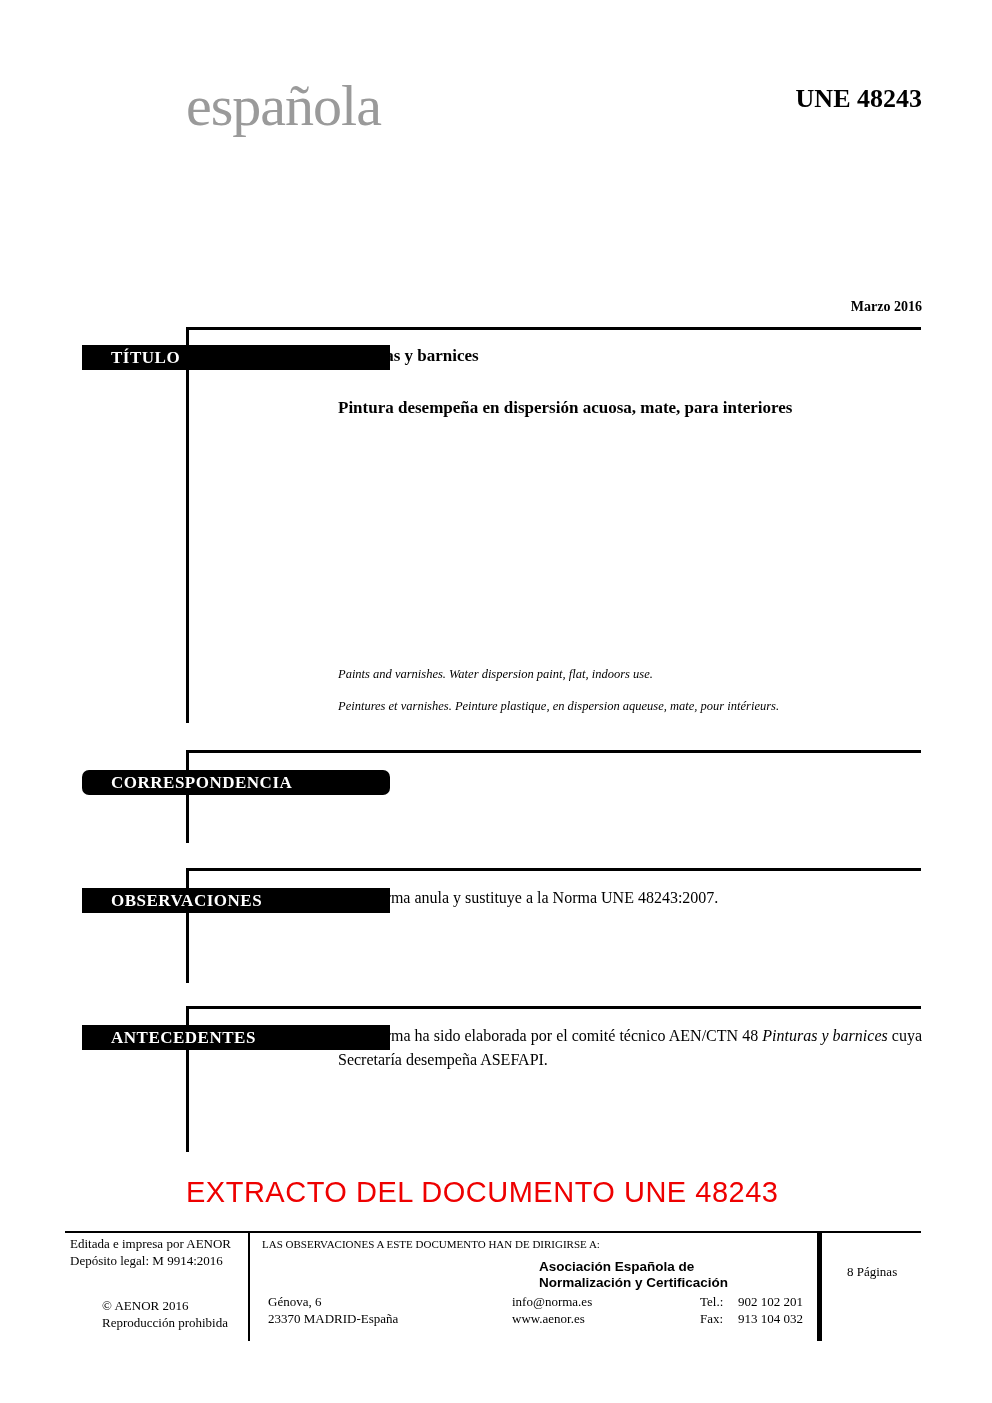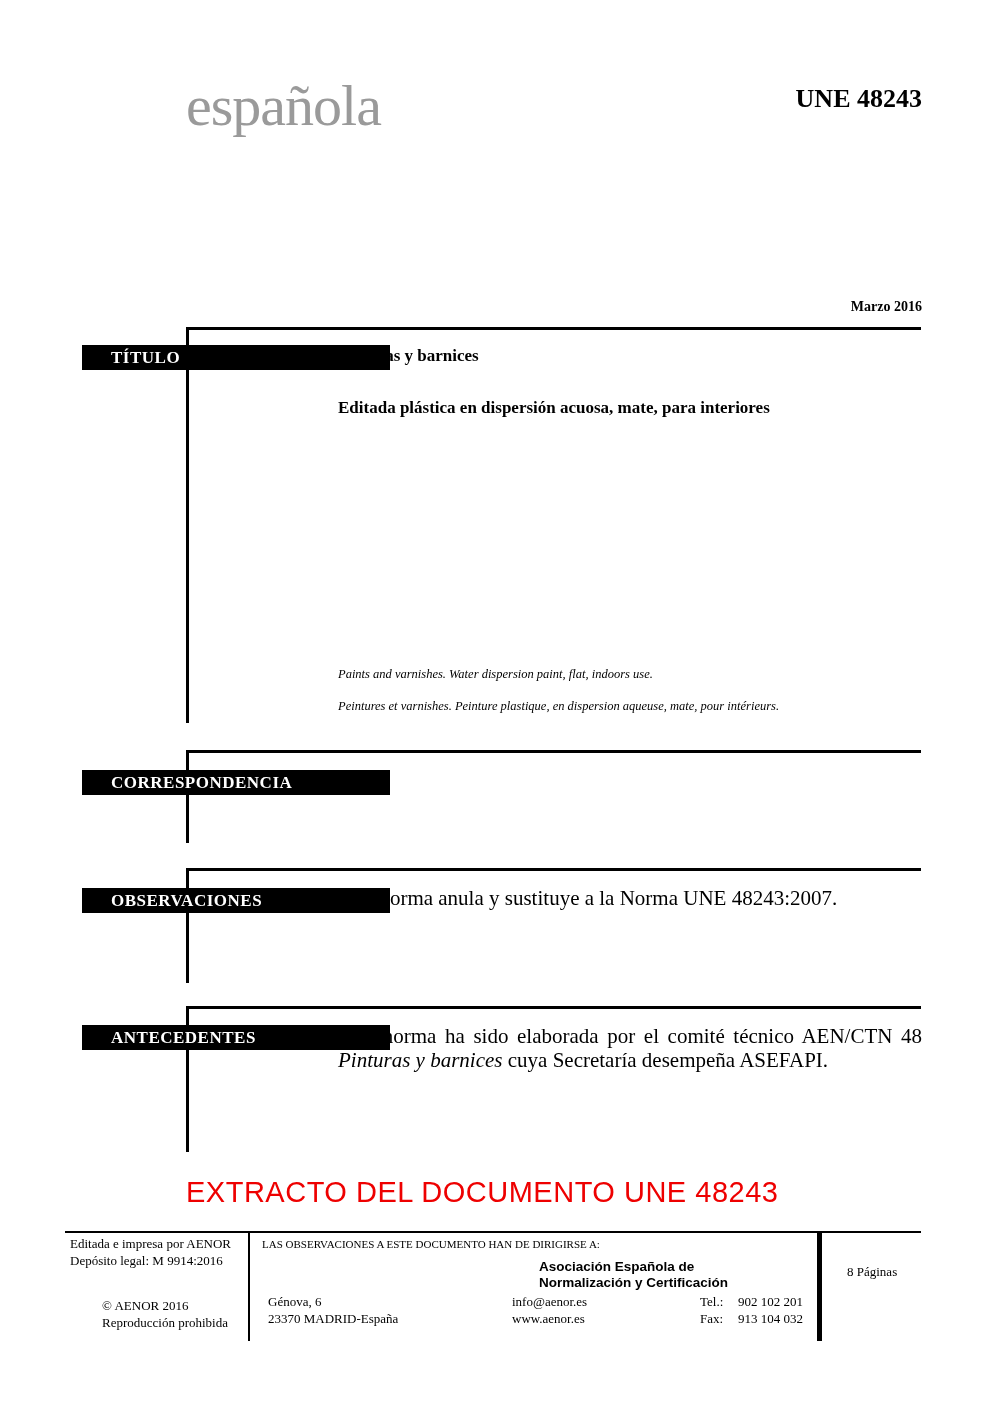--- a/index.html
+++ b/index.html
@@ -29,21 +29,21 @@
     position:absolute; left:45px; width:308px; height:25px;
     background:var(--label-bg,#000); color:var(--label-fg,#fff);
     font-size:17px; font-weight:bold; line-height:25px;
     padding-left:29px; box-sizing:border-box; letter-spacing:0.5px;
     white-space:nowrap;
     margin-left:37px;
   }
 
   .title-line { position:absolute; left:338px; font-size:17px; font-weight:bold; white-space:nowrap; }
   .trans-line { position:absolute; left:338px; font-size:12.5px; font-style:italic; white-space:nowrap; }
-  .body-text  { position:absolute; left:338px; font-size:21px; line-height:24px; }
+  .body-text  { position:absolute; left:338px; font-size:16px; line-height:24px; }
   .just { width:584px; text-align:justify; }
   .ital { font-style:italic; }
 
   .extract {
     position:absolute; left:186px; top:1176px;
     font-family:"Liberation Sans", sans-serif;
     font-size:29px; letter-spacing:0.5px;
     color:var(--notice-red,#ee0000); white-space:nowrap;
   }
 
@@ -77,27 +77,27 @@
   </div>
   <div class="doc-code">UNE 48243</div>
   <div class="doc-date">Marzo 2016</div>
 
   <div class="hline" style="left:187px; top:327px; width:734px;"></div>
   <div class="vline" style="left:186px; top:327px; height:396px;"></div>
   <div class="label-box" style="top:345px;">
     <span>TÍTULO</span>
   </div>
   <div class="title-line" style="top:346px;">Pinturas y barnices</div>
-  <div class="title-line" style="top:398px;">Editada plástica en dispersión acuosa, mate, para interiores</div>
+  <div class="title-line" style="top:398px;">Pintura desempeña en dispersión acuosa, mate, para interiores</div>
   <div class="trans-line" style="top:667px;">Paints and varnishes. Water dispersion paint, flat, indoors use.</div>
   <div class="trans-line" style="top:699px;">Peintures et varnishes. Peinture plastique, en dispersion aqueuse, mate, pour intérieurs.</div>
 
   <div class="hline" style="left:187px; top:750px; width:734px;"></div>
   <div class="vline" style="left:186px; top:750px; height:93px;"></div>
-  <div class="label-box" style="top:770px;">
+  <div class="label-box" style="top:770px;border-radius:7px;">
     <span>CORRESPONDENCIA</span>
   </div>
 
   <div class="hline" style="left:187px; top:868px; width:734px;"></div>
   <div class="vline" style="left:186px; top:868px; height:115px;"></div>
   <div class="label-box" style="top:888px;">
     <span>OBSERVACIONES</span>
   </div>
   <div class="body-text nowrap" style="top:886px;">Esta norma anula y sustituye a la Norma UNE 48243:2007.</div>
 
@@ -127,21 +127,21 @@
   <div class="aenor-name">
     <div>Asociación Española de</div>
     <div>Normalización y Certificación</div>
   </div>
 
   <div class="abs ft" style="left:268px; top:1294px;">
     <div>Génova, 6</div>
     <div>23370 MADRID-España</div>
   </div>
   <div class="abs ft" style="left:512px; top:1294px;">
-    <div>info@aenor.es</div>
+    <div>info@norma.es</div>
     <div>www.aenor.es</div>
   </div>
   <div class="abs ft" style="left:700px; top:1294px;">
     <div>Tel.:</div>
     <div>Fax:</div>
   </div>
   <div class="abs ft" style="left:738px; top:1294px;">
     <div>902 102 201</div>
     <div>913 104 032</div>
   </div>

